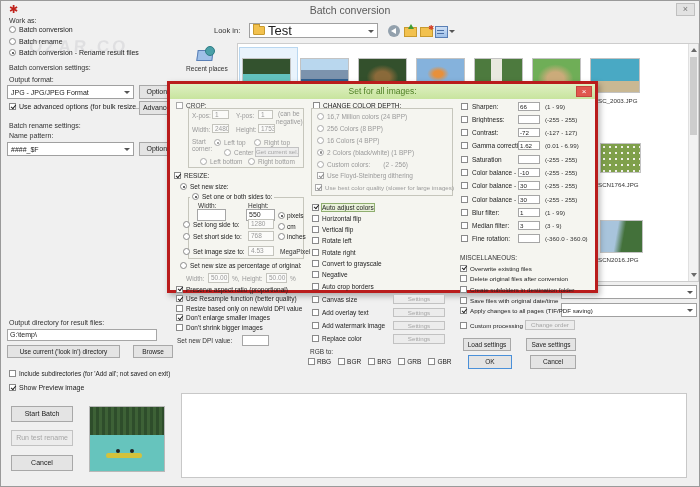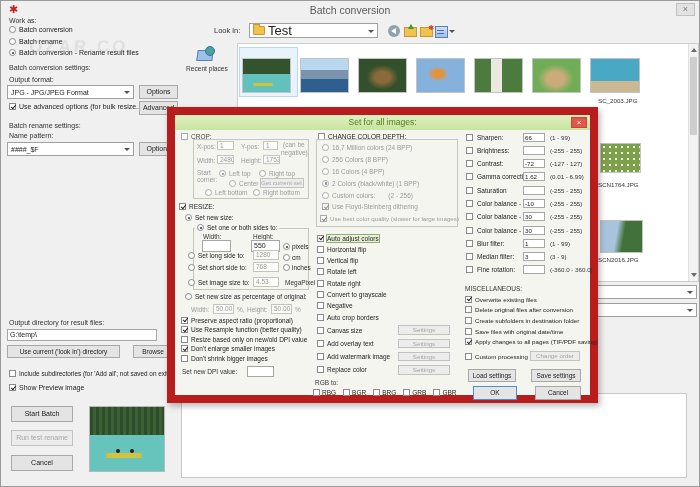--- a/index.html
+++ b/index.html
@@ -33,21 +33,21 @@
   
   .lp{font-size:7px;}
   .list-v{position:absolute;display:flex;flex-direction:column;}
   
   .pane{position:absolute;left:236px;top:42px;width:462px;height:239px;background:#fff;border:1px solid #cdcdcd;box-sizing:border-box;}
   .thumb{position:absolute;border:1px solid #c3c3c3;box-sizing:border-box;}
   .fname{position:absolute;font-size:6.2px;color:#333;white-space:nowrap;}
   .sbar{position:absolute;left:687px;top:43px;width:10px;height:237px;background:#f2f2f2;border-left:1px solid #e0e0e0;box-sizing:border-box;}
   .sarr{position:absolute;left:2px;width:0;height:0;border-left:3px solid transparent;border-right:3px solid transparent;}
   
-  #dlg{position:absolute;left:166px;top:106px;width:431px;height:296px;border:8px solid #b91c1c;background:#f5f5f0;box-sizing:border-box;z-index:10;box-shadow:2px 3px 6px rgba(0,0,0,0.28);font-size:6.5px;}
+  #dlg{position:absolute;left:166px;top:80px;width:431px;height:212px;border:3px solid #b91c1c;background:#f5f5f0;box-sizing:border-box;z-index:10;box-shadow:2px 3px 6px rgba(0,0,0,0.28);font-size:6.5px;}
   .dlg-title{position:absolute;left:0;top:0;width:100%;height:15px;background:linear-gradient(#def0c2,#c8e49e);text-align:center;font-size:8.5px;line-height:15px;color:#4c7e22;}
   .dlg-close{position:absolute;right:3px;top:2px;width:16px;height:11px;background:#e0574e;color:#fff;text-align:center;font-size:8px;line-height:10px;border:1px solid #c6453c;box-sizing:border-box;}
   .dlgbody{position:absolute;left:0;top:15px;width:423px;height:273px;}
   .t-label.focus{outline:1px solid #8fae6f;background:#e9f2da;}
   .adj-row{display:flex;align-items:center;height:10px;}
   .adj-lbl{width:46px;margin-left:4px;overflow:hidden;white-space:nowrap;}
   .adj-fld{width:22px;height:9px;background:#fff;border:1px solid #a6a6a6;box-sizing:border-box;font-size:6.2px;line-height:7px;padding:0 1px;}
   .adj-rng{margin-left:5px;font-size:6.2px;color:#333;white-space:nowrap;}
   .set-row{display:flex;align-items:center;height:10px;gap:3px;}
   .set-btn{margin-left:auto;margin-right:8px;width:52px;height:9.5px;background:#ececec;border:1px solid #c2c2c2;color:#a6a6a6;text-align:center;font-size:6.2px;line-height:8px;box-sizing:border-box;}

